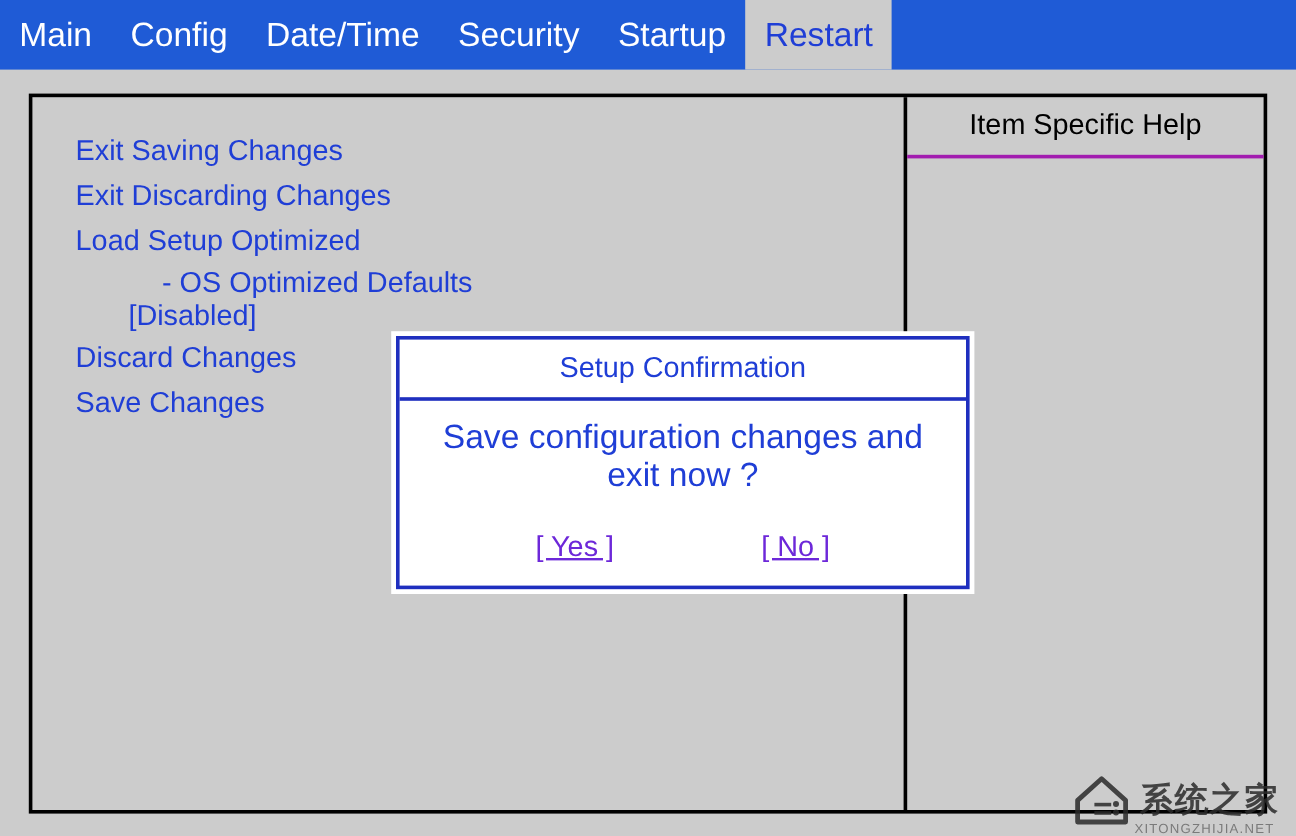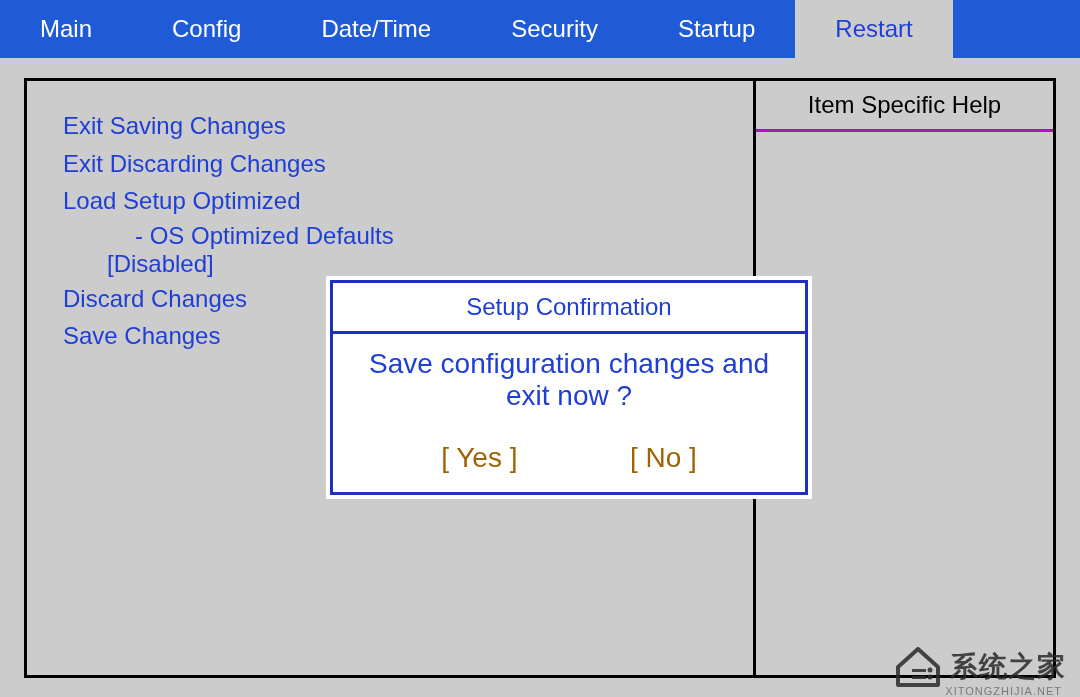--- a/index.html
+++ b/index.html
@@ -16,25 +16,25 @@
       overflow: hidden;
     }
     .menubar {
       display: flex;
       background: #1f5bd6;
       height: 58px;
       align-items: stretch;
     }
     .menubar-item {
       color: #ffffff;
-      font-size: 24px;
+      font-size: 28px;
       font-weight: 400;
       display: flex;
       align-items: center;
-      padding: 0 40px;
+      padding: 0 16px;
       cursor: pointer;
     }
     .menubar-item.active {
       background: #cccccc;
       color: #1f3ed6;
     }
     .main-frame {
       margin: 20px 24px 14px 24px;
       border: 3px solid #000000;
       height: 600px;
@@ -114,23 +114,24 @@
       color: #1f3ed6;
       font-size: 28px;
       margin-bottom: 30px;
     }
     .dialog-buttons {
       display: flex;
       justify-content: space-around;
       padding: 0 40px 6px 40px;
     }
     .dialog-button {
-      color: #a16207;
-      font-size: 28px;
+      color: #6d28d9;
+      font-size: 24px;
       cursor: pointer;
+      text-decoration: underline;
     }
     .watermark {
       position: absolute;
       right: 14px;
       bottom: 8px;
       display: flex;
       align-items: center;
       gap: 8px;
       opacity: 0.85;
     }

